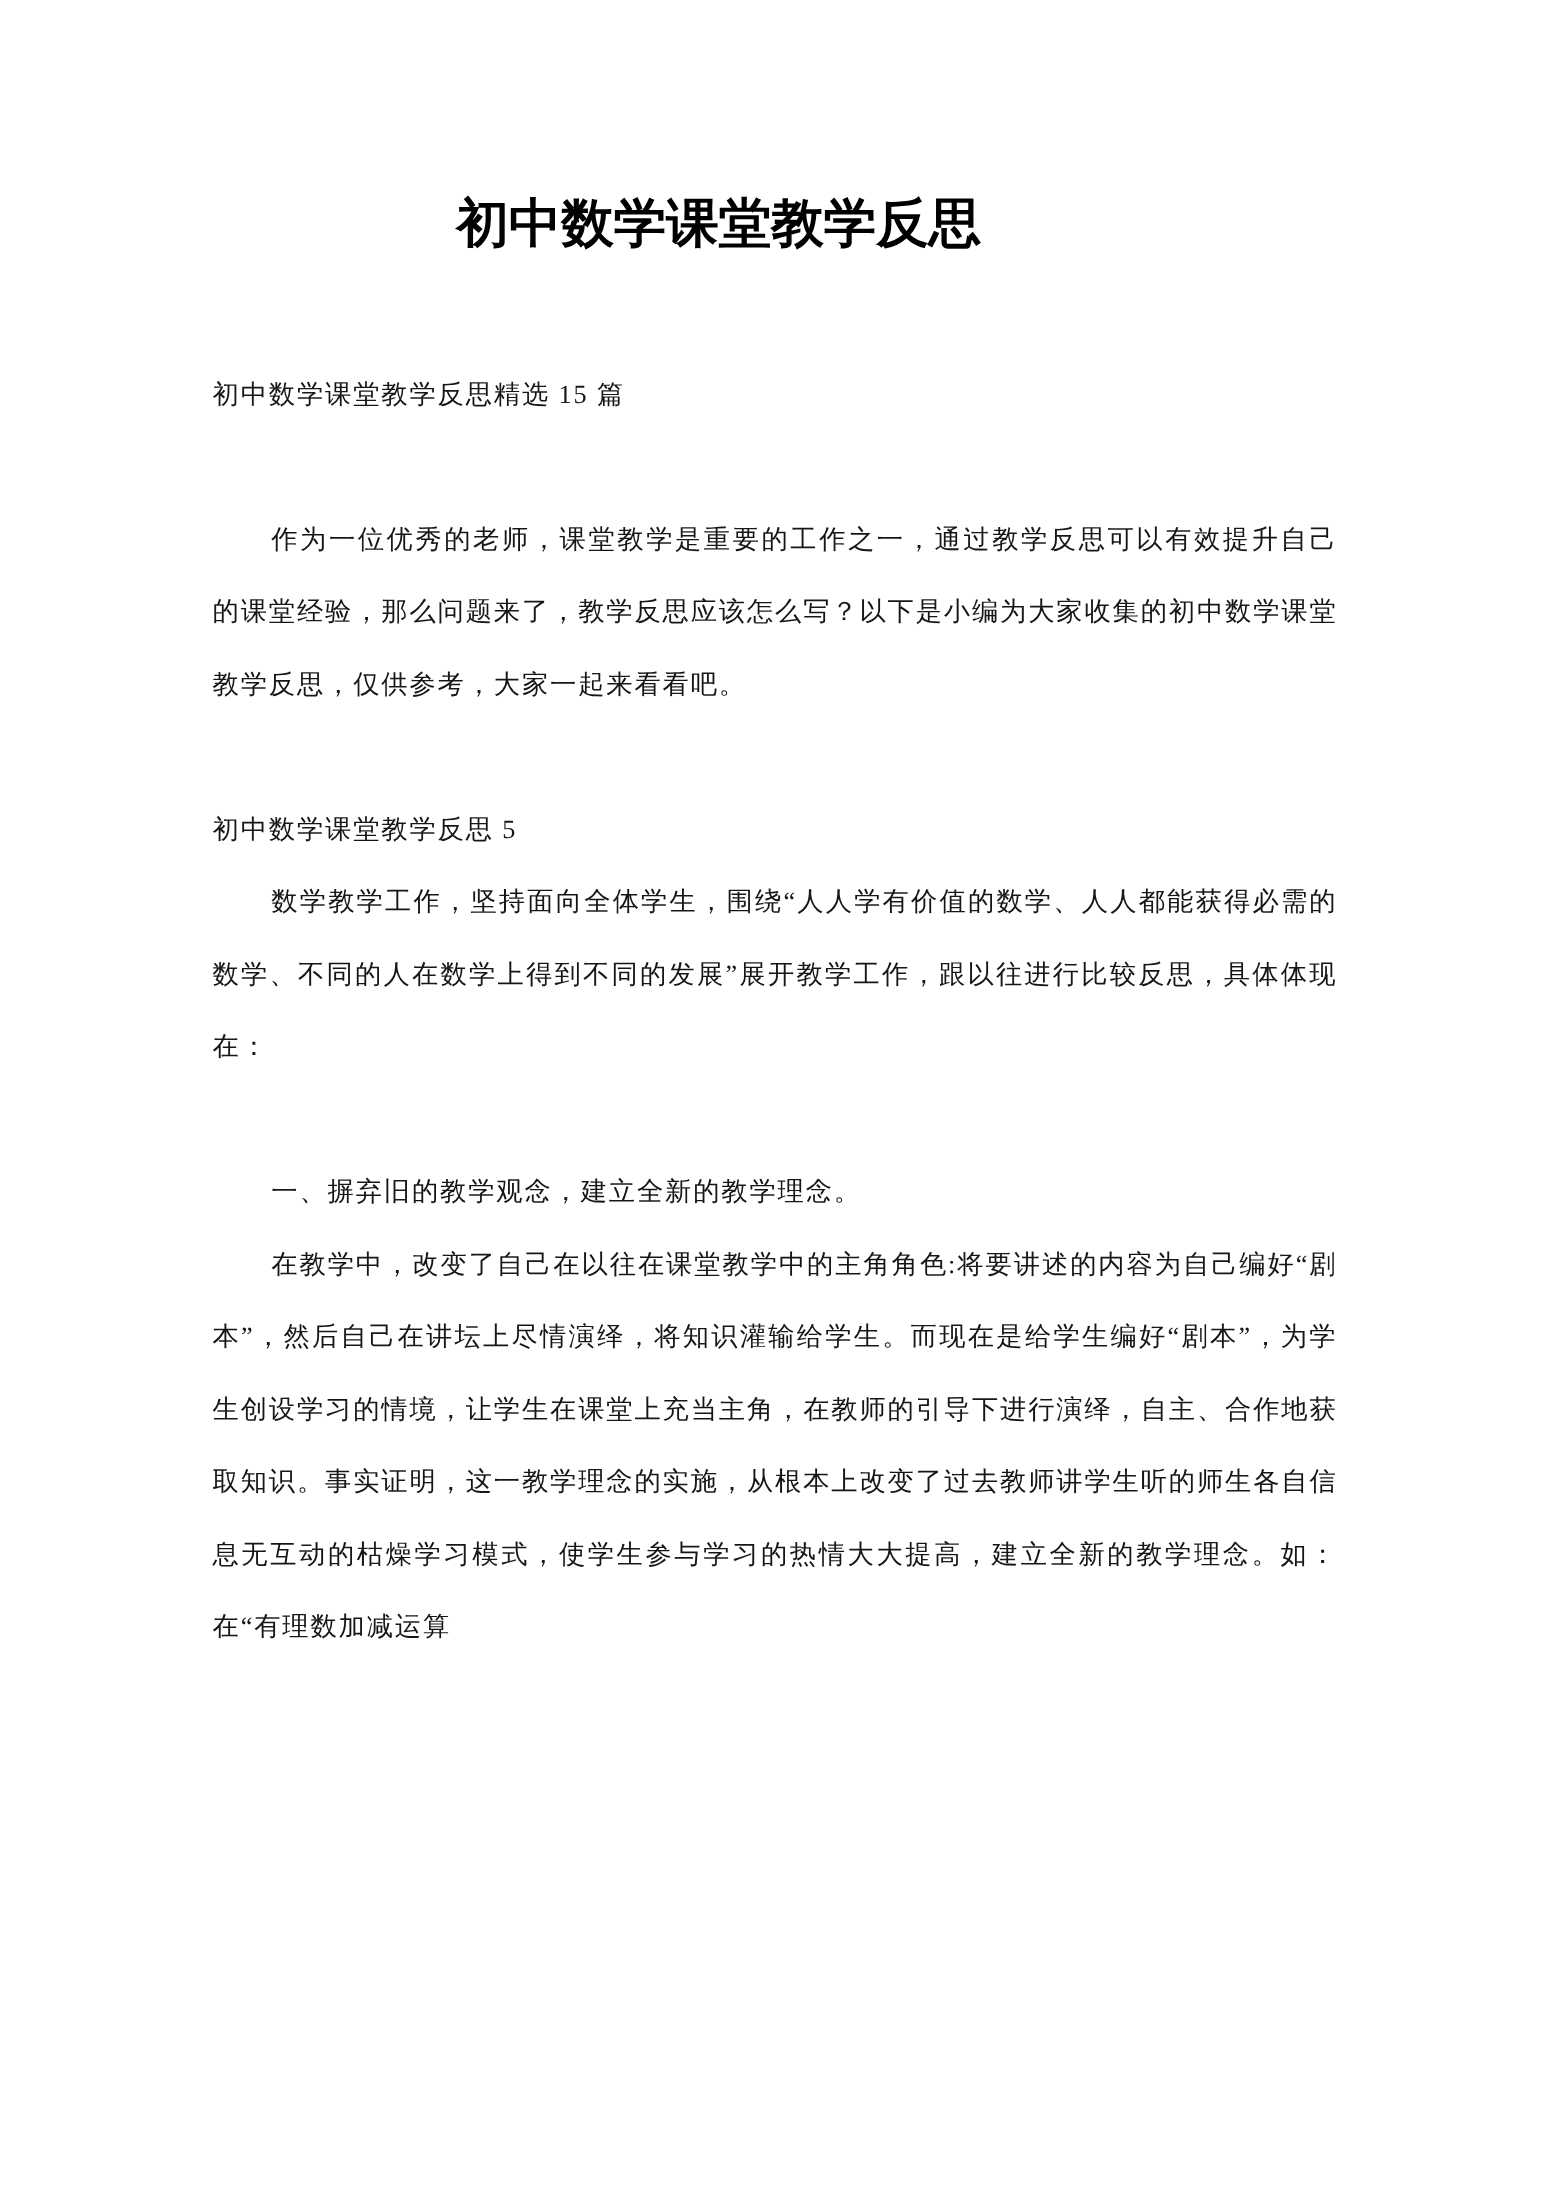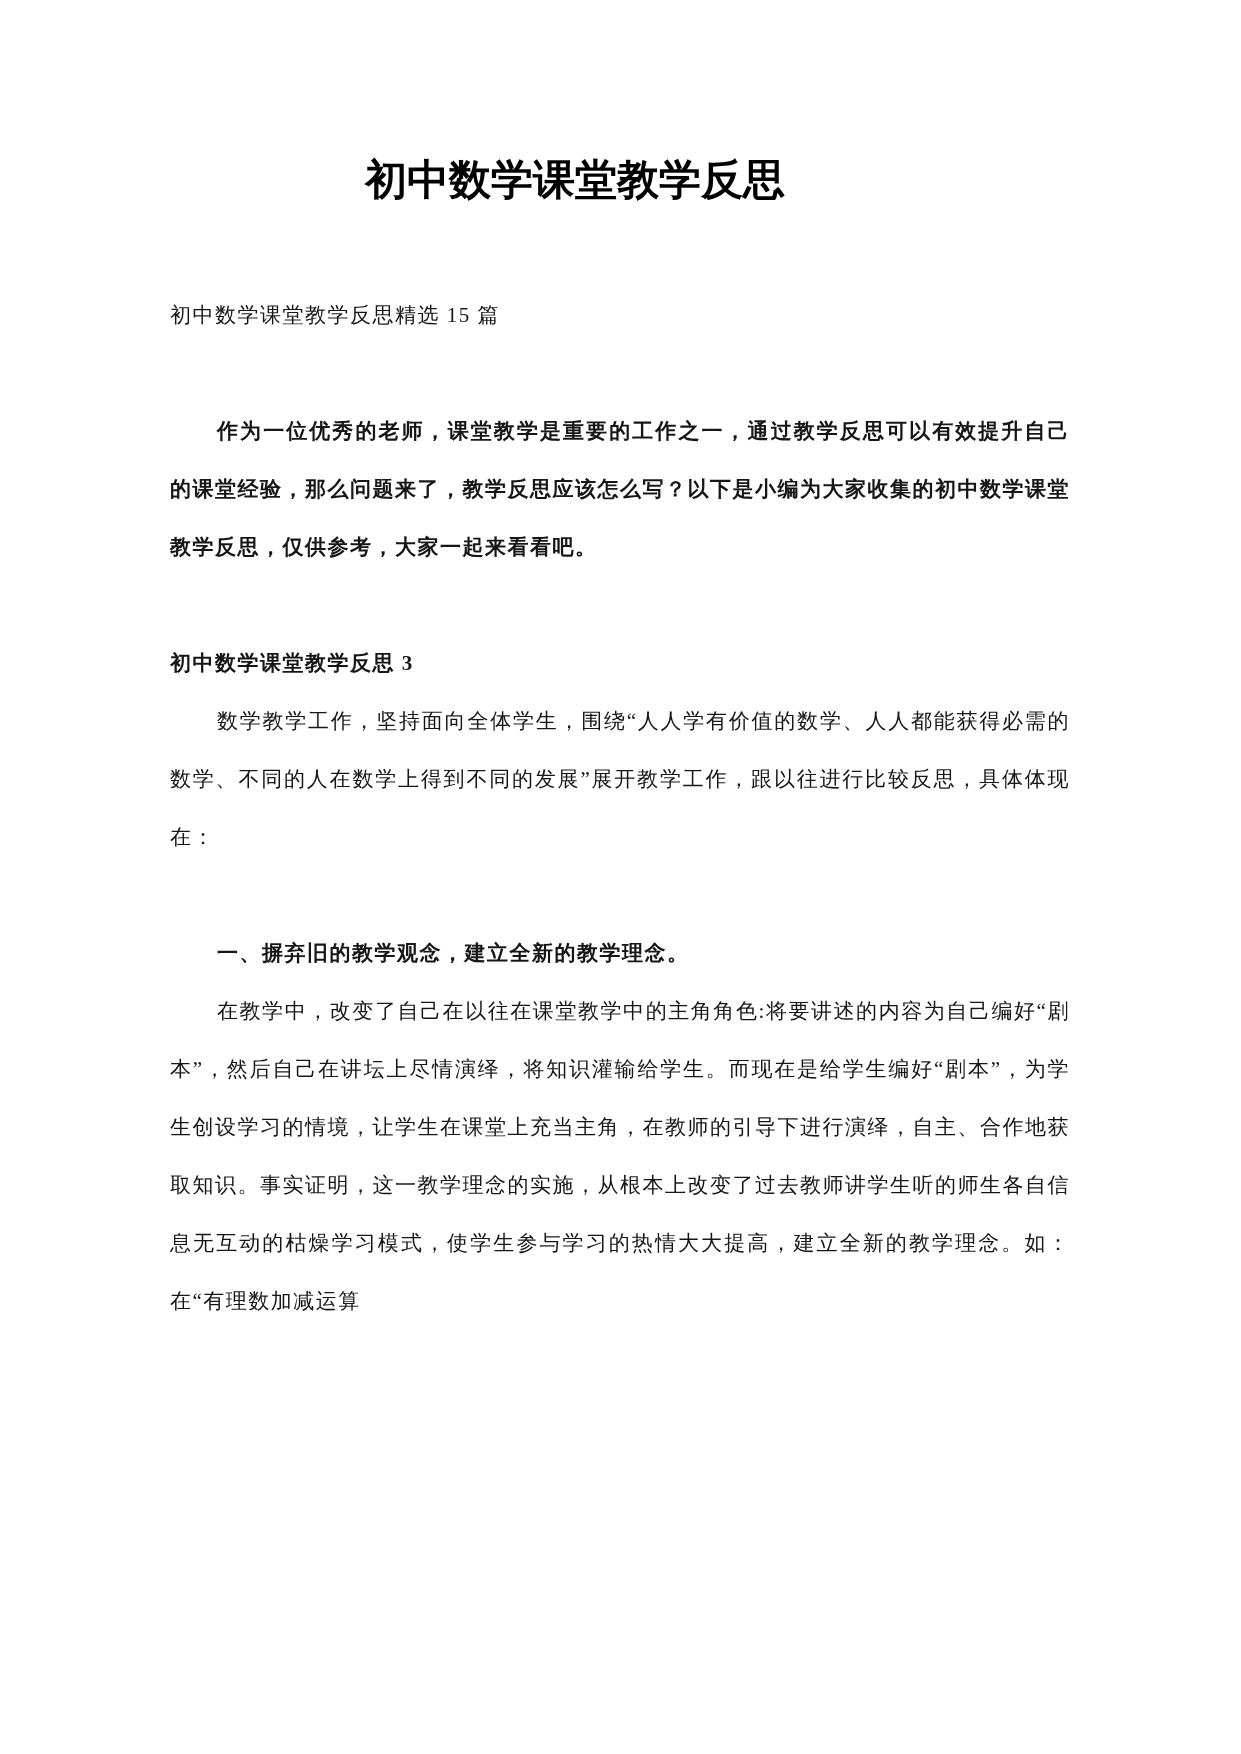--- a/index.html
+++ b/index.html
@@ -42,39 +42,38 @@
     font-weight: 400;
   }
   .para {
     text-align: justify;
   }
   .indent {
     text-indent: 47px;
   }
   .gap-top {
     margin-top: 58px;
-    font-weight: bold;
   }
   .subtitle-gap {
     margin-top: 80px;
   }
 </style>
 </head>
 <body>
 
 <div class="page">
   <div class="content">
 
     <h1 class="doc-title">初中数学课堂教学反思</h1>
 
     <p class="line subtitle-gap">初中数学课堂教学反思精选 15 篇</p>
 
     <p class="para indent gap-top">作为一位优秀的老师，课堂教学是重要的工作之一，通过教学反思可以有效提升自己的课堂经验，那么问题来了，教学反思应该怎么写？以下是小编为大家收集的初中数学课堂教学反思，仅供参考，大家一起来看看吧。</p>
 
-    <p class="line gap-top">初中数学课堂教学反思 3</p>
+    <p class="line gap-top">初中数学课堂教学反思 5</p>
 
     <p class="para indent">数学教学工作，坚持面向全体学生，围绕“人人学有价值的数学、人人都能获得必需的数学、不同的人在数学上得到不同的发展”展开教学工作，跟以往进行比较反思，具体体现在：</p>
 
     <p class="line indent gap-top">一、摒弃旧的教学观念，建立全新的教学理念。</p>
 
     <p class="para indent">在教学中，改变了自己在以往在课堂教学中的主角角色:将要讲述的内容为自己编好“剧本”，然后自己在讲坛上尽情演绎，将知识灌输给学生。而现在是给学生编好“剧本”，为学生创设学习的情境，让学生在课堂上充当主角，在教师的引导下进行演绎，自主、合作地获取知识。事实证明，这一教学理念的实施，从根本上改变了过去教师讲学生听的师生各自信息无互动的枯燥学习模式，使学生参与学习的热情大大提高，建立全新的教学理念。如：在“有理数加减运算</p>
 
   </div>
 </div>
 

